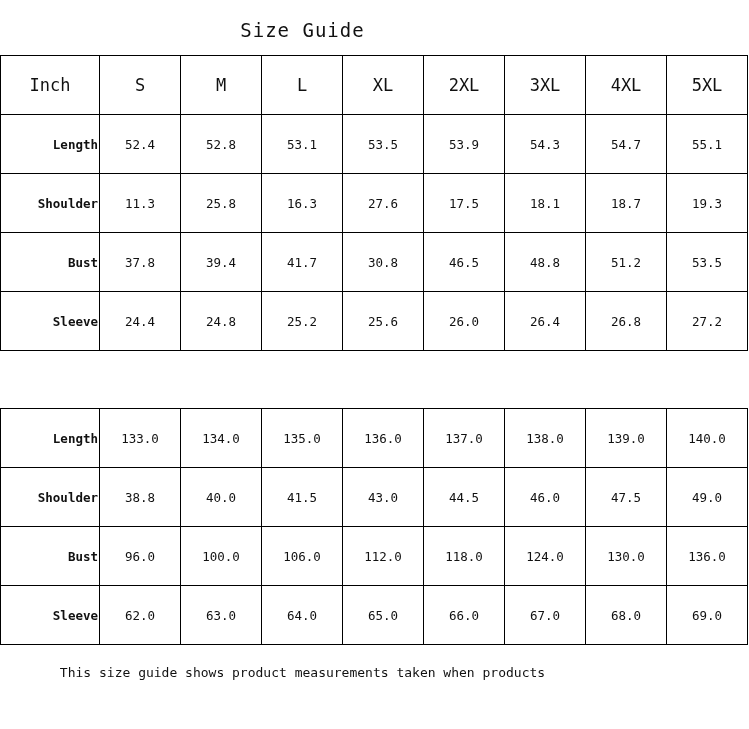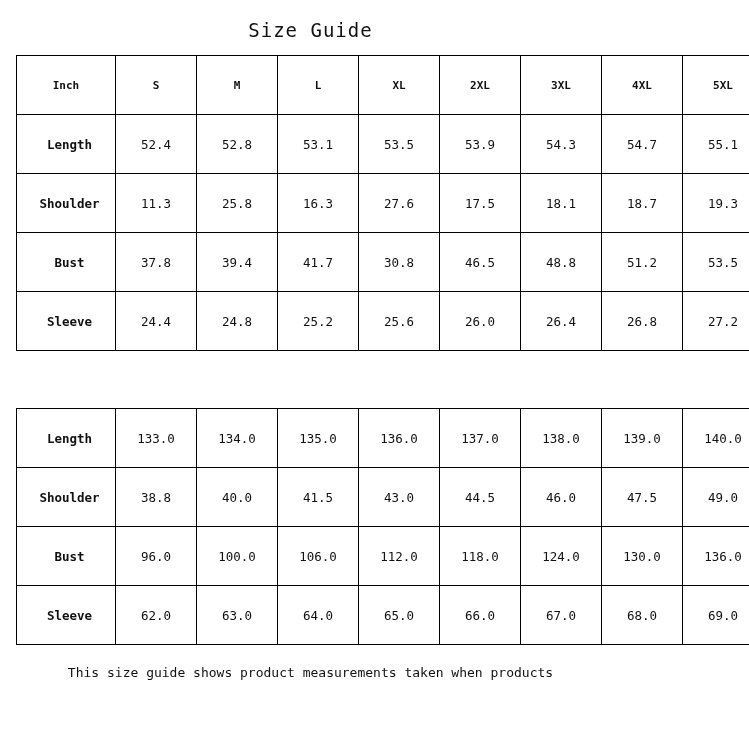--- a/index.html
+++ b/index.html
@@ -12,21 +12,20 @@
     height: 729px;
     font-family: "DejaVu Sans Mono", monospace;
     color: #111111;
     overflow: hidden;
   }
   .page {
     position: relative;
     width: 605px;
     height: 729px;
     box-sizing: border-box;
-    padding-left: 16px;
   }
   .title {
     text-align: center;
     font-family: "DejaVu Sans Mono", monospace;
     font-size: 19px;
     letter-spacing: 1px;
     color: #111111;
     padding-top: 19px;
     padding-bottom: 14px;
   }
@@ -39,28 +38,28 @@
   table.size-table td {
     border: 1px solid #000000;
     height: 56px;
     text-align: center;
     vertical-align: middle;
     font-family: "DejaVu Sans Mono", monospace;
     font-size: 12.5px;
     color: #111111;
   }
   table.size-table td.hdr {
-    font-weight: bold;
-    font-size: 11px;
+    font-weight: normal;
+    font-size: 17px;
   }
   table.size-table td.rowlabel {
     font-weight: bold;
     font-size: 12.5px;
     padding-left: 8px;
-    text-align: center;
+    text-align: right;
   }
   col.c0 { width: 99px; }
   col.cx { width: 81px; }
   .spacer {
     height: 57px;
     width: 748px;
     margin: 0 auto;
     background: #ffffff;
   }
   .footnote {

